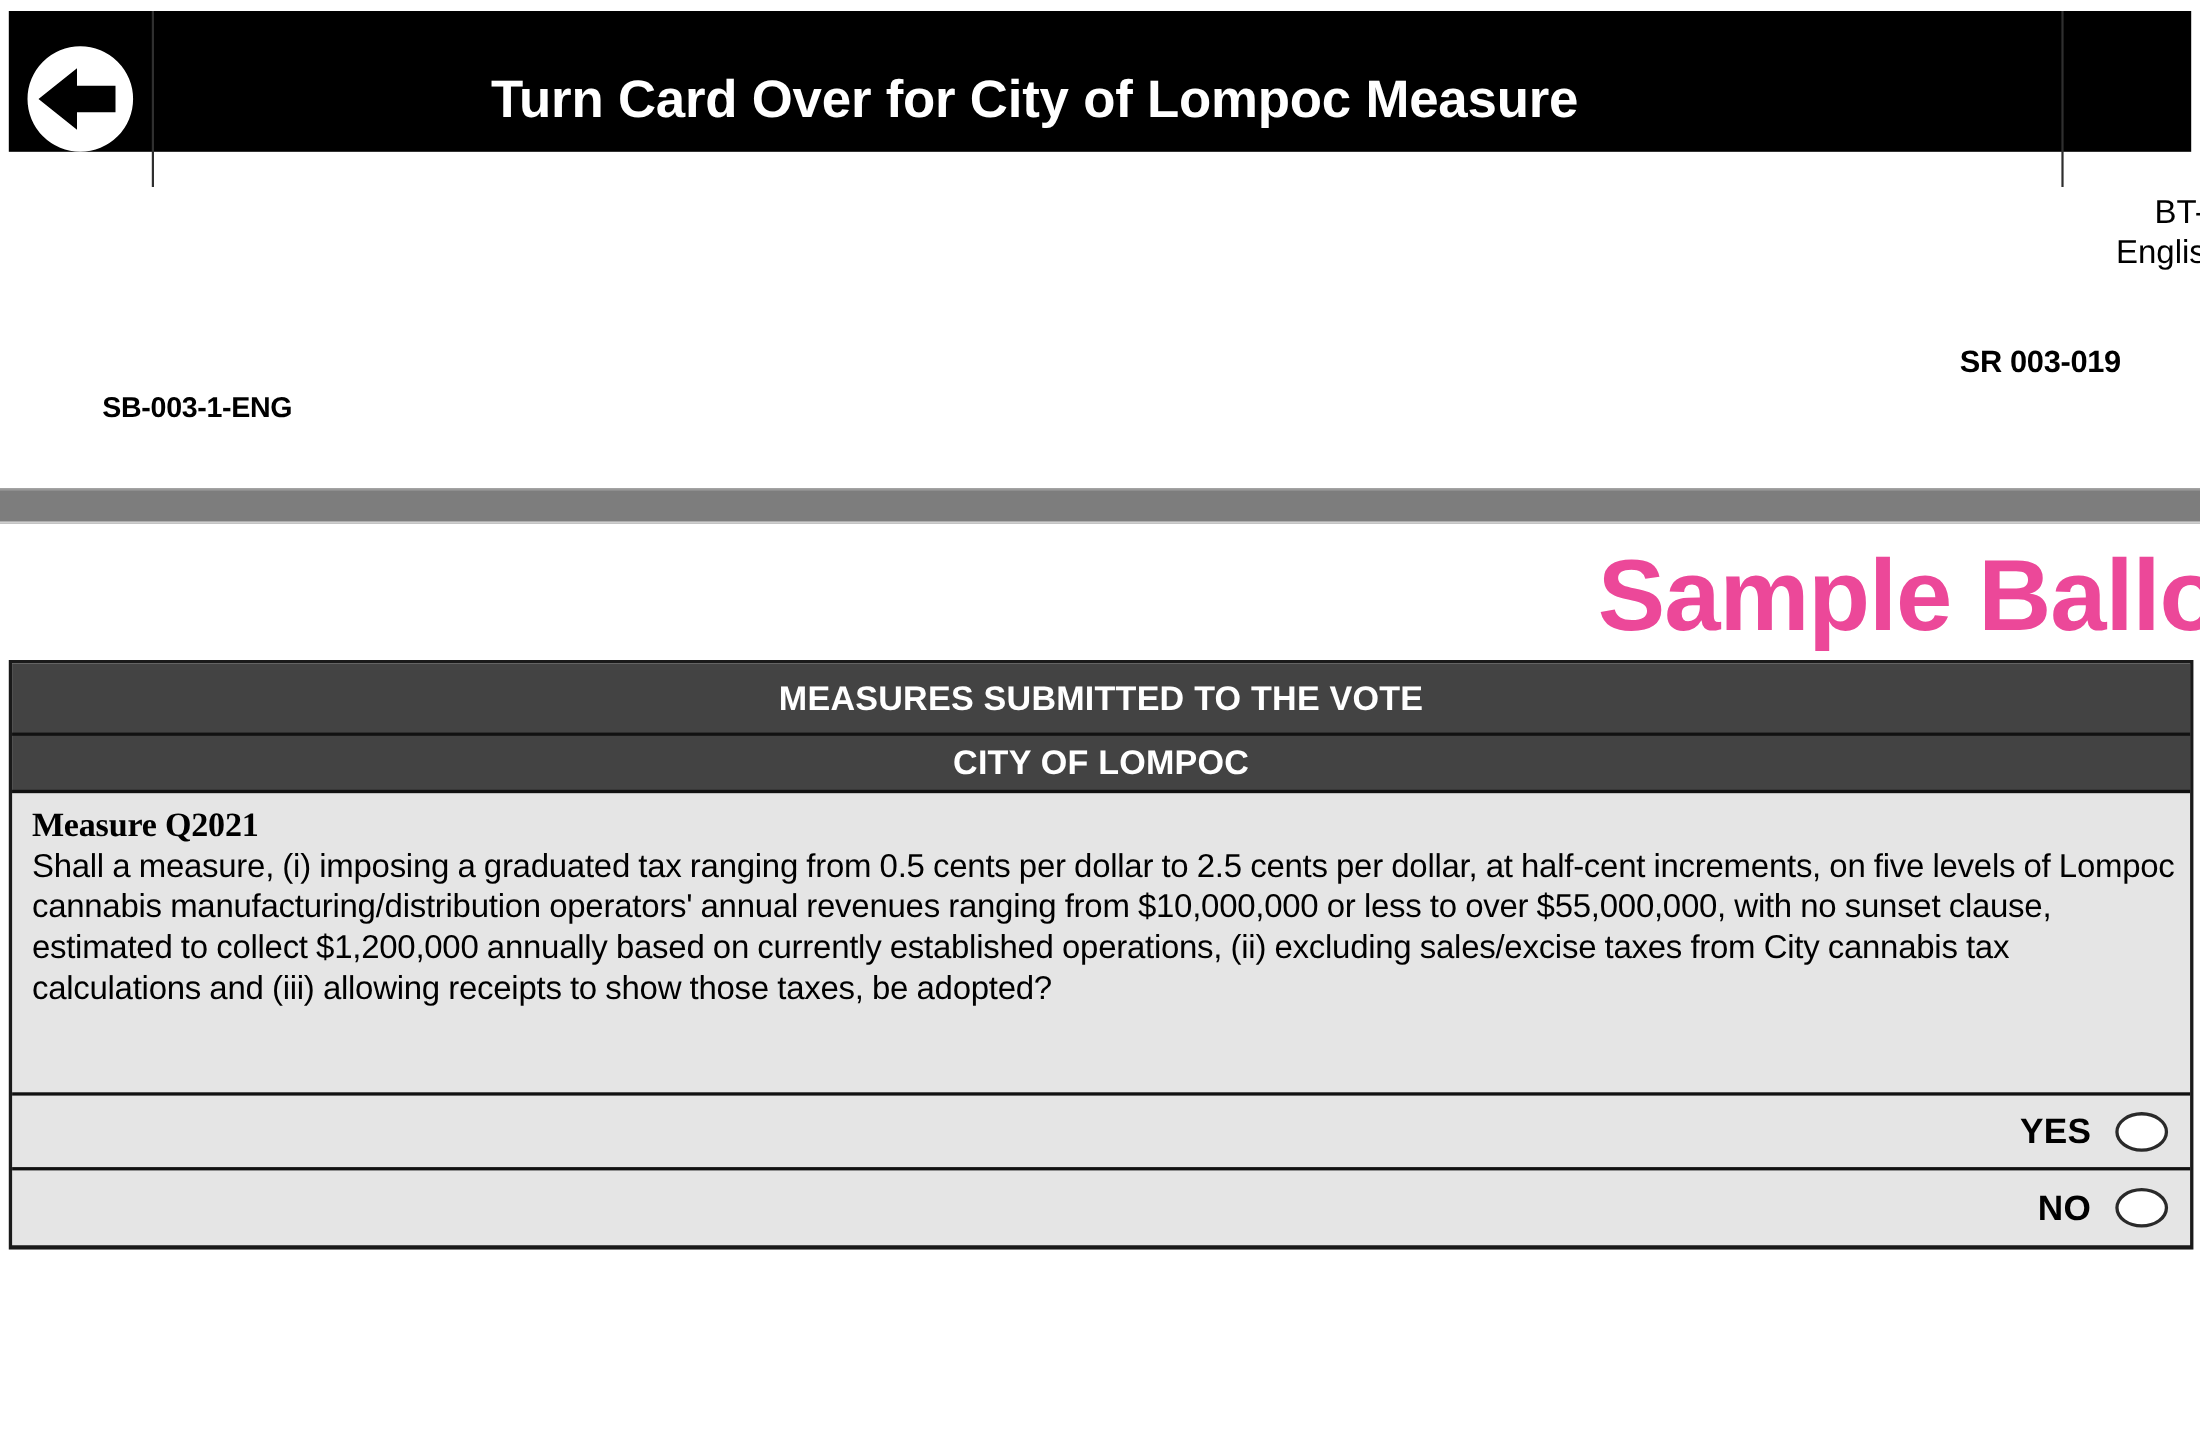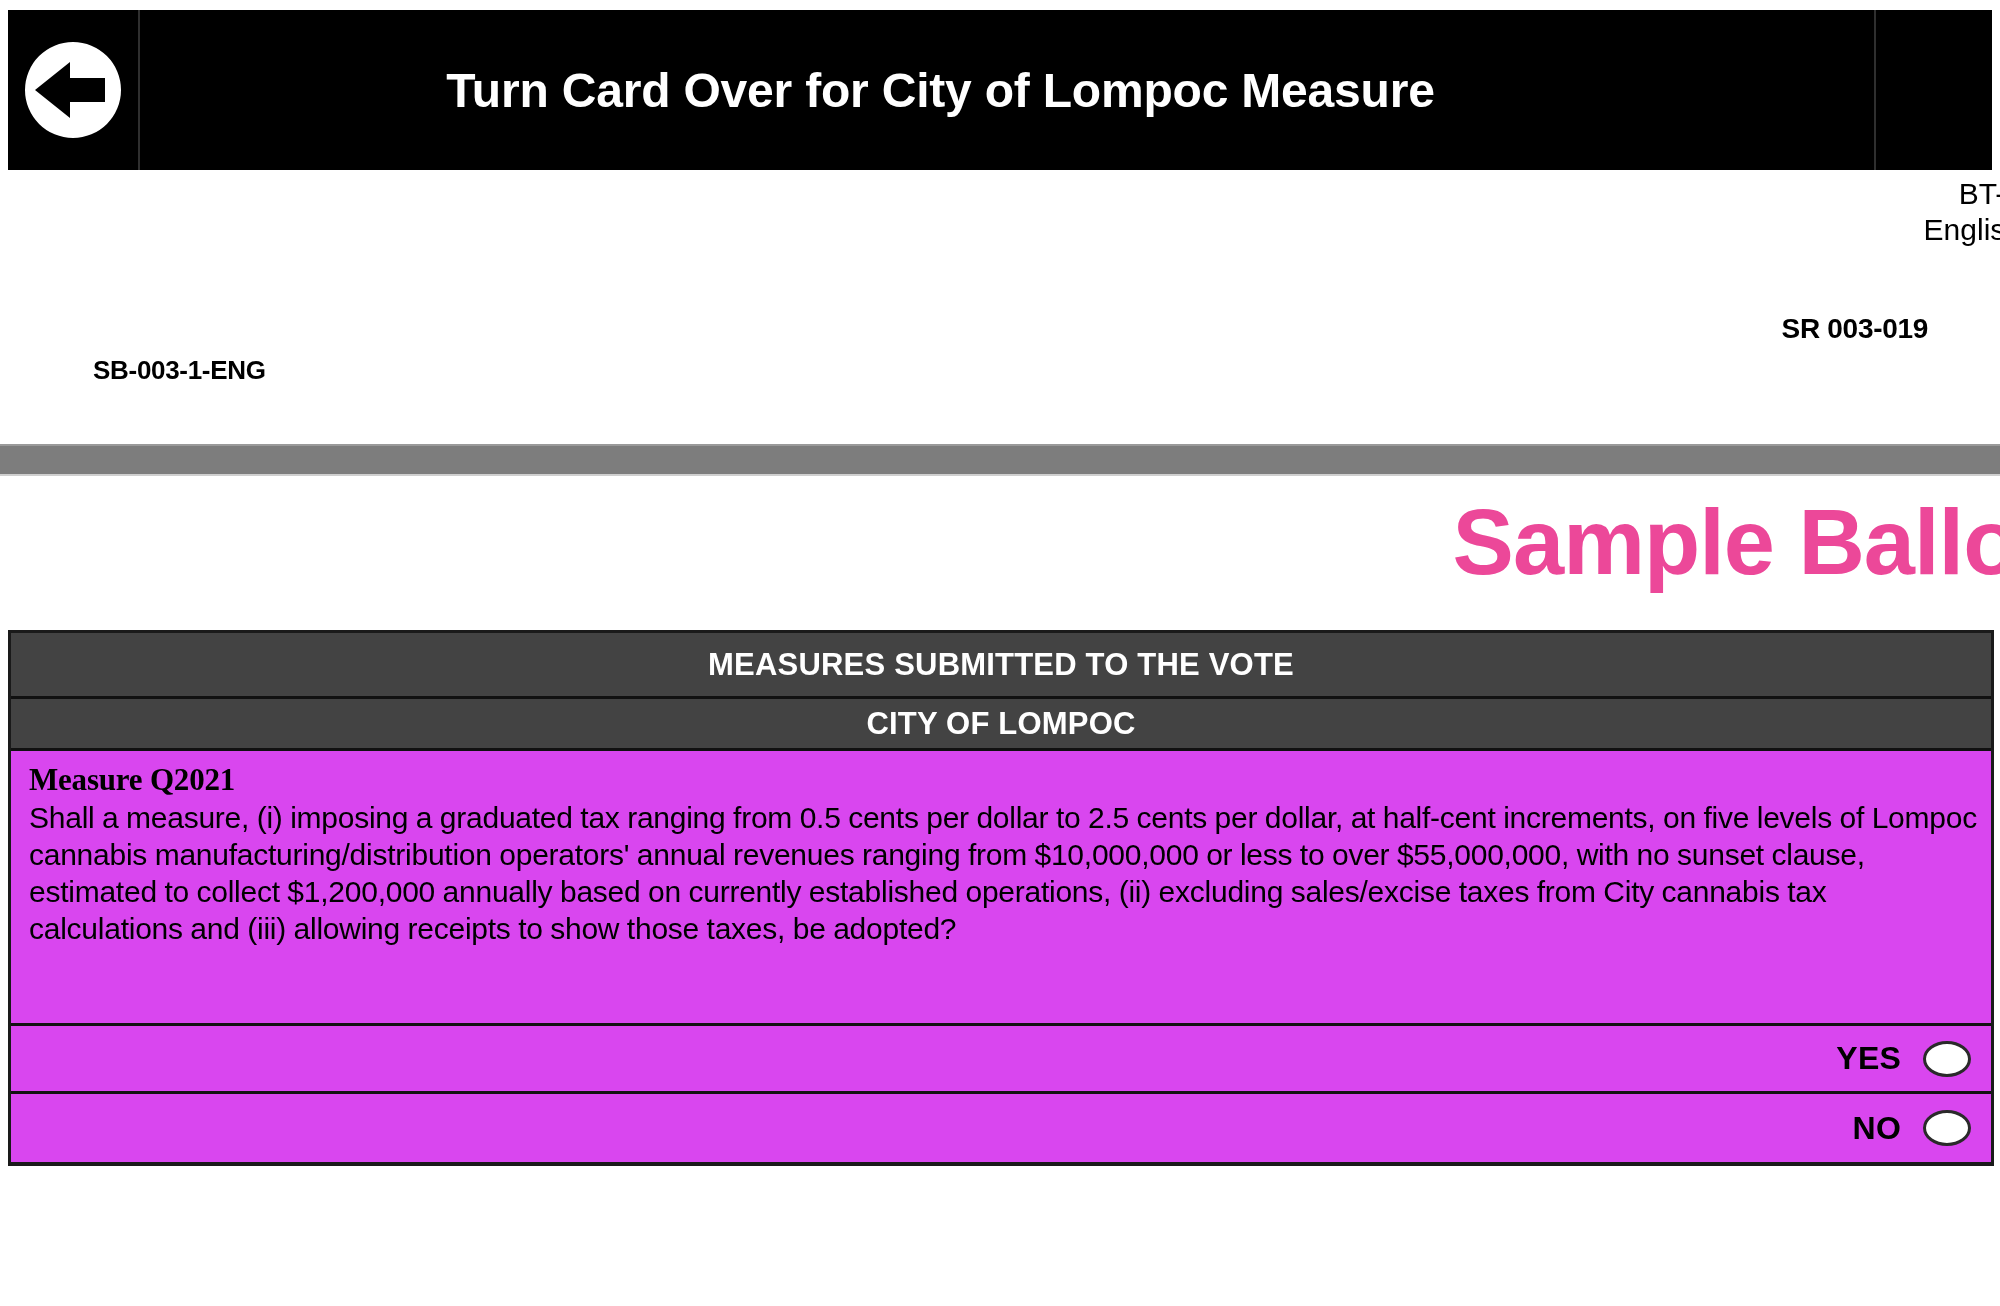--- a/index.html
+++ b/index.html
@@ -9,21 +9,21 @@
     font-family:"Liberation Sans","DejaVu Sans",sans-serif;
     overflow:hidden;
     position:relative;
     -webkit-font-smoothing:antialiased;
   }
 
   
   .banner{
     position:absolute;
     left:8px; top:10px;
-    width:1984px; height:160px;
+    width:1984px; height:128px;
     background:#000000;
     box-sizing:border-box;
   }
   .banner-iconcell{
     position:absolute;
     left:0; top:0;
     width:129px; height:160px;
     display:flex; align-items:center; justify-content:center;
   }
   .banner-divider{
@@ -101,26 +101,26 @@
     font-weight:bold;
     letter-spacing:-1px;
     color:#ec4899;
     line-height:100px;
     margin-left:48px;
   }
 
   
   .ballot-table{
     position:absolute;
-    left:8px; top:630px;
+    left:8px; top:600px;
     width:1986px;
     border:3px solid #1a1a1a;
     border-bottom-width:4px;
     box-sizing:border-box;
-    background:#d946ef;
+    background:#e5e5e5;
   }
   .hdr-row{
     background:#434343;
     color:#ffffff;
     text-align:center;
     font-weight:bold;
     font-size:31px;
     letter-spacing:0.2px;
     border-bottom:3px solid #111111;
     box-sizing:border-box;

